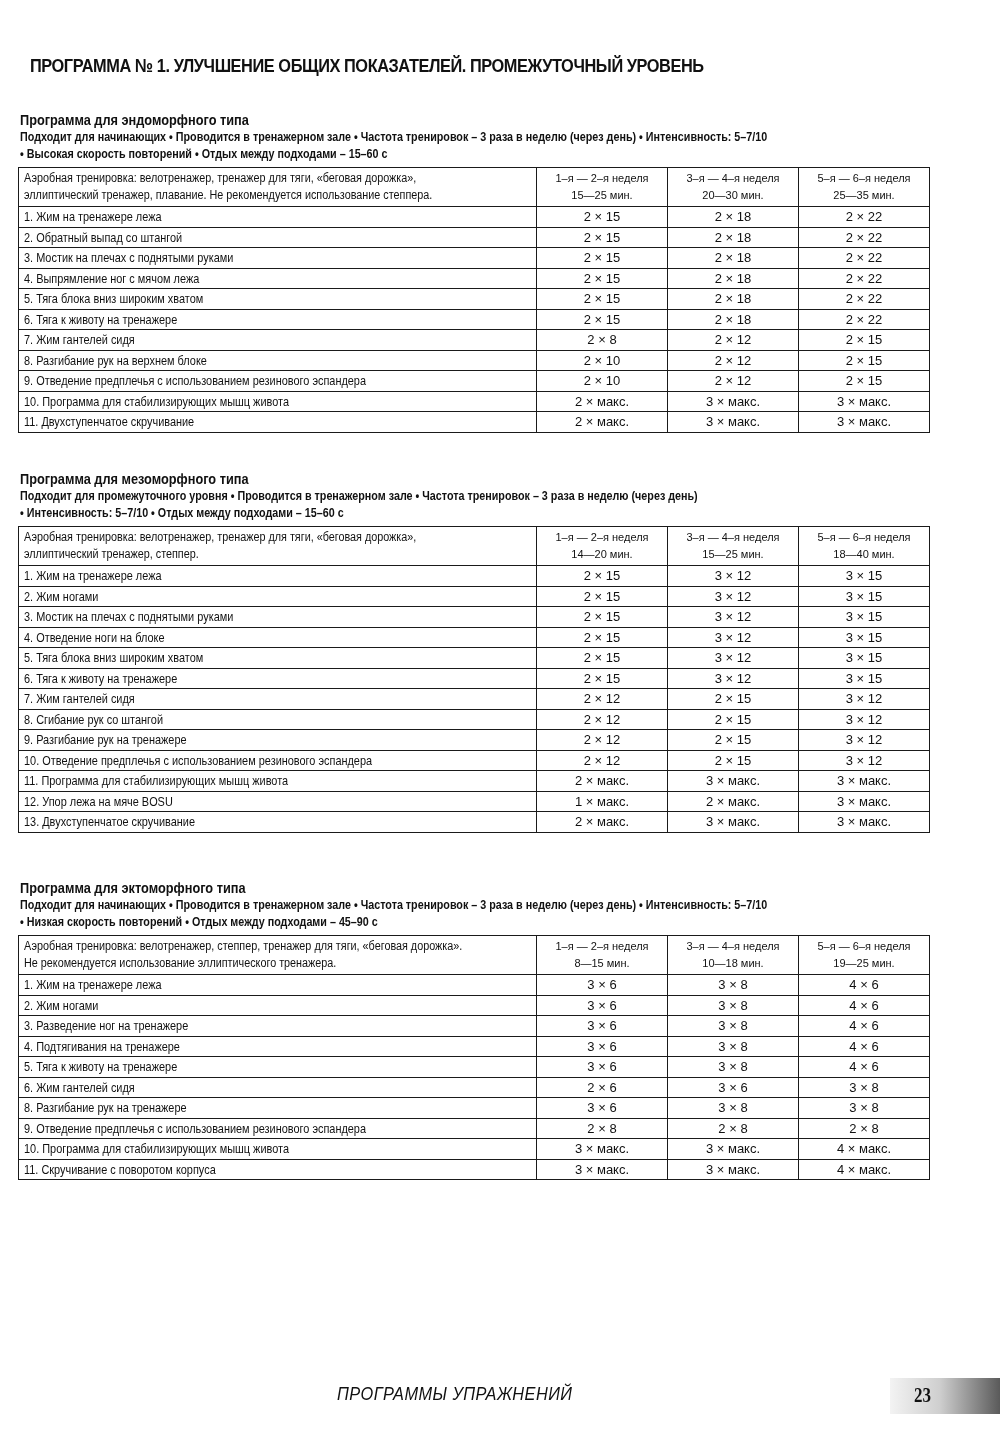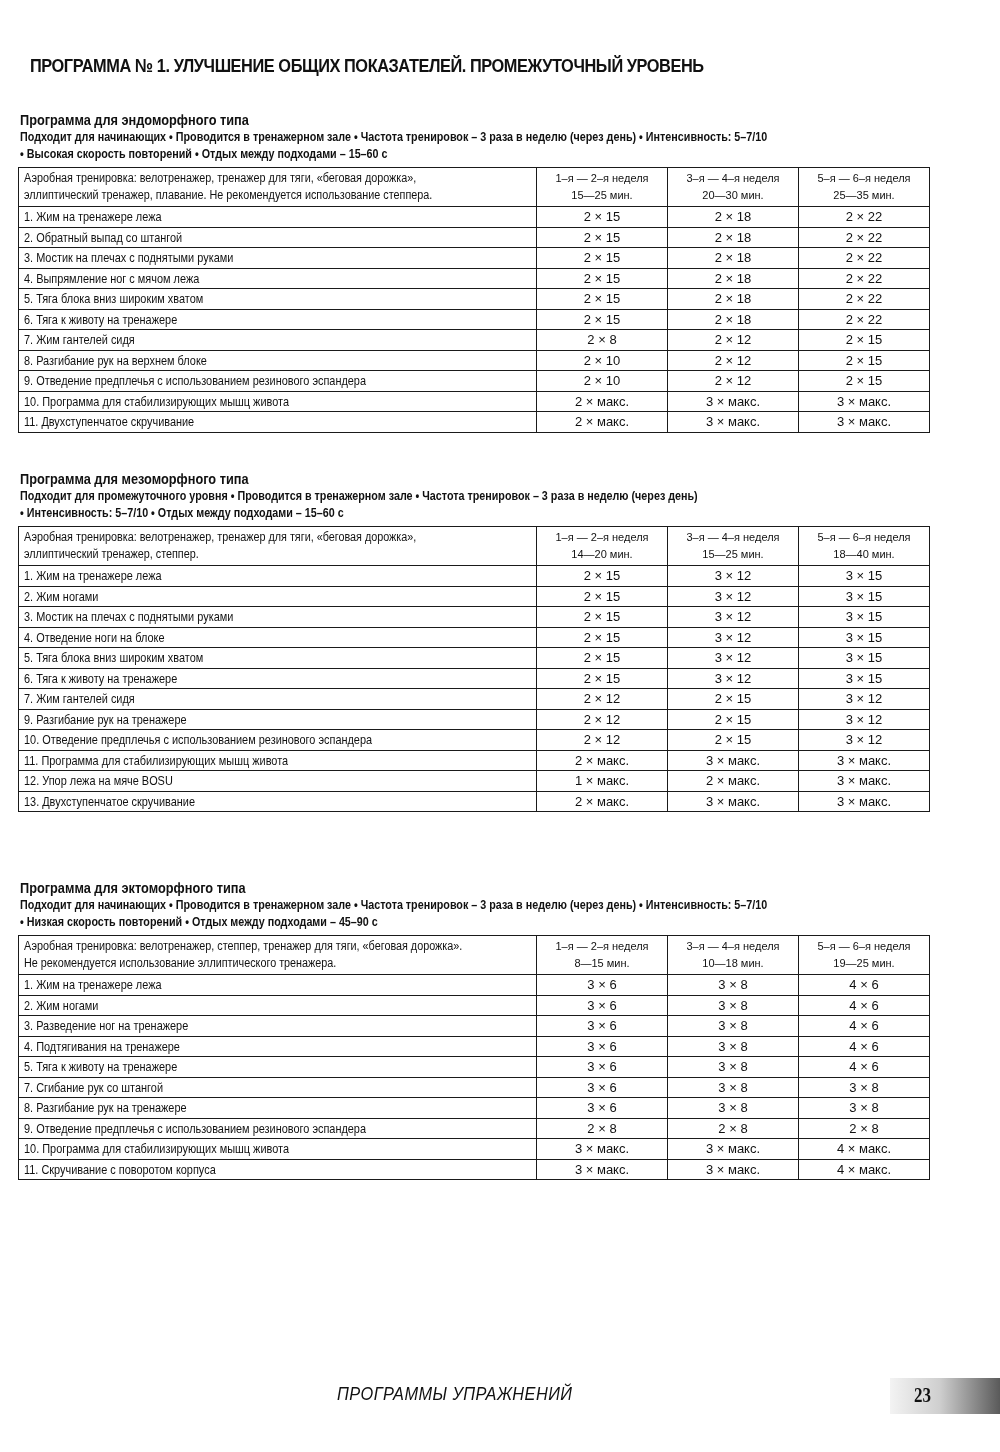--- a/index.html
+++ b/index.html
@@ -205,20 +205,26 @@
           <td class="val">3 × 12</td>
           <td class="val">3 × 15</td>
         </tr>
         <tr>
           <td class="name"><span class="inner">7. Жим гантелей сидя</span></td>
           <td class="val">2 × 12</td>
           <td class="val">2 × 15</td>
           <td class="val">3 × 12</td>
         </tr>
         <tr>
+          <td class="name"><span class="inner">8. Сгибание рук со штангой</span></td>
+          <td class="val">2 × 12</td>
+          <td class="val">2 × 15</td>
+          <td class="val">3 × 12</td>
+        </tr>
+        <tr>
           <td class="name"><span class="inner">9. Разгибание рук на тренажере</span></td>
           <td class="val">2 × 12</td>
           <td class="val">2 × 15</td>
           <td class="val">3 × 12</td>
         </tr>
         <tr>
           <td class="name"><span class="inner">10. Отведение предплечья с использованием резинового эспандера</span></td>
           <td class="val">2 × 12</td>
           <td class="val">2 × 15</td>
           <td class="val">3 × 12</td>
@@ -286,23 +292,23 @@
           <td class="val">3 × 8</td>
           <td class="val">4 × 6</td>
         </tr>
         <tr>
           <td class="name"><span class="inner">5. Тяга к животу на тренажере</span></td>
           <td class="val">3 × 6</td>
           <td class="val">3 × 8</td>
           <td class="val">4 × 6</td>
         </tr>
         <tr>
-          <td class="name"><span class="inner">7. Сгибание рук со штангой</span></td>
-          <td class="val">3 × 6</td>
-          <td class="val">3 × 8</td>
+          <td class="name"><span class="inner">6. Жим гантелей сидя</span></td>
+          <td class="val">2 × 6</td>
+          <td class="val">3 × 6</td>
           <td class="val">3 × 8</td>
         </tr>
         <tr>
           <td class="name"><span class="inner">8. Разгибание рук на тренажере</span></td>
           <td class="val">3 × 6</td>
           <td class="val">3 × 8</td>
           <td class="val">3 × 8</td>
         </tr>
         <tr>
           <td class="name"><span class="inner">9. Отведение предплечья с использованием резинового эспандера</span></td>

